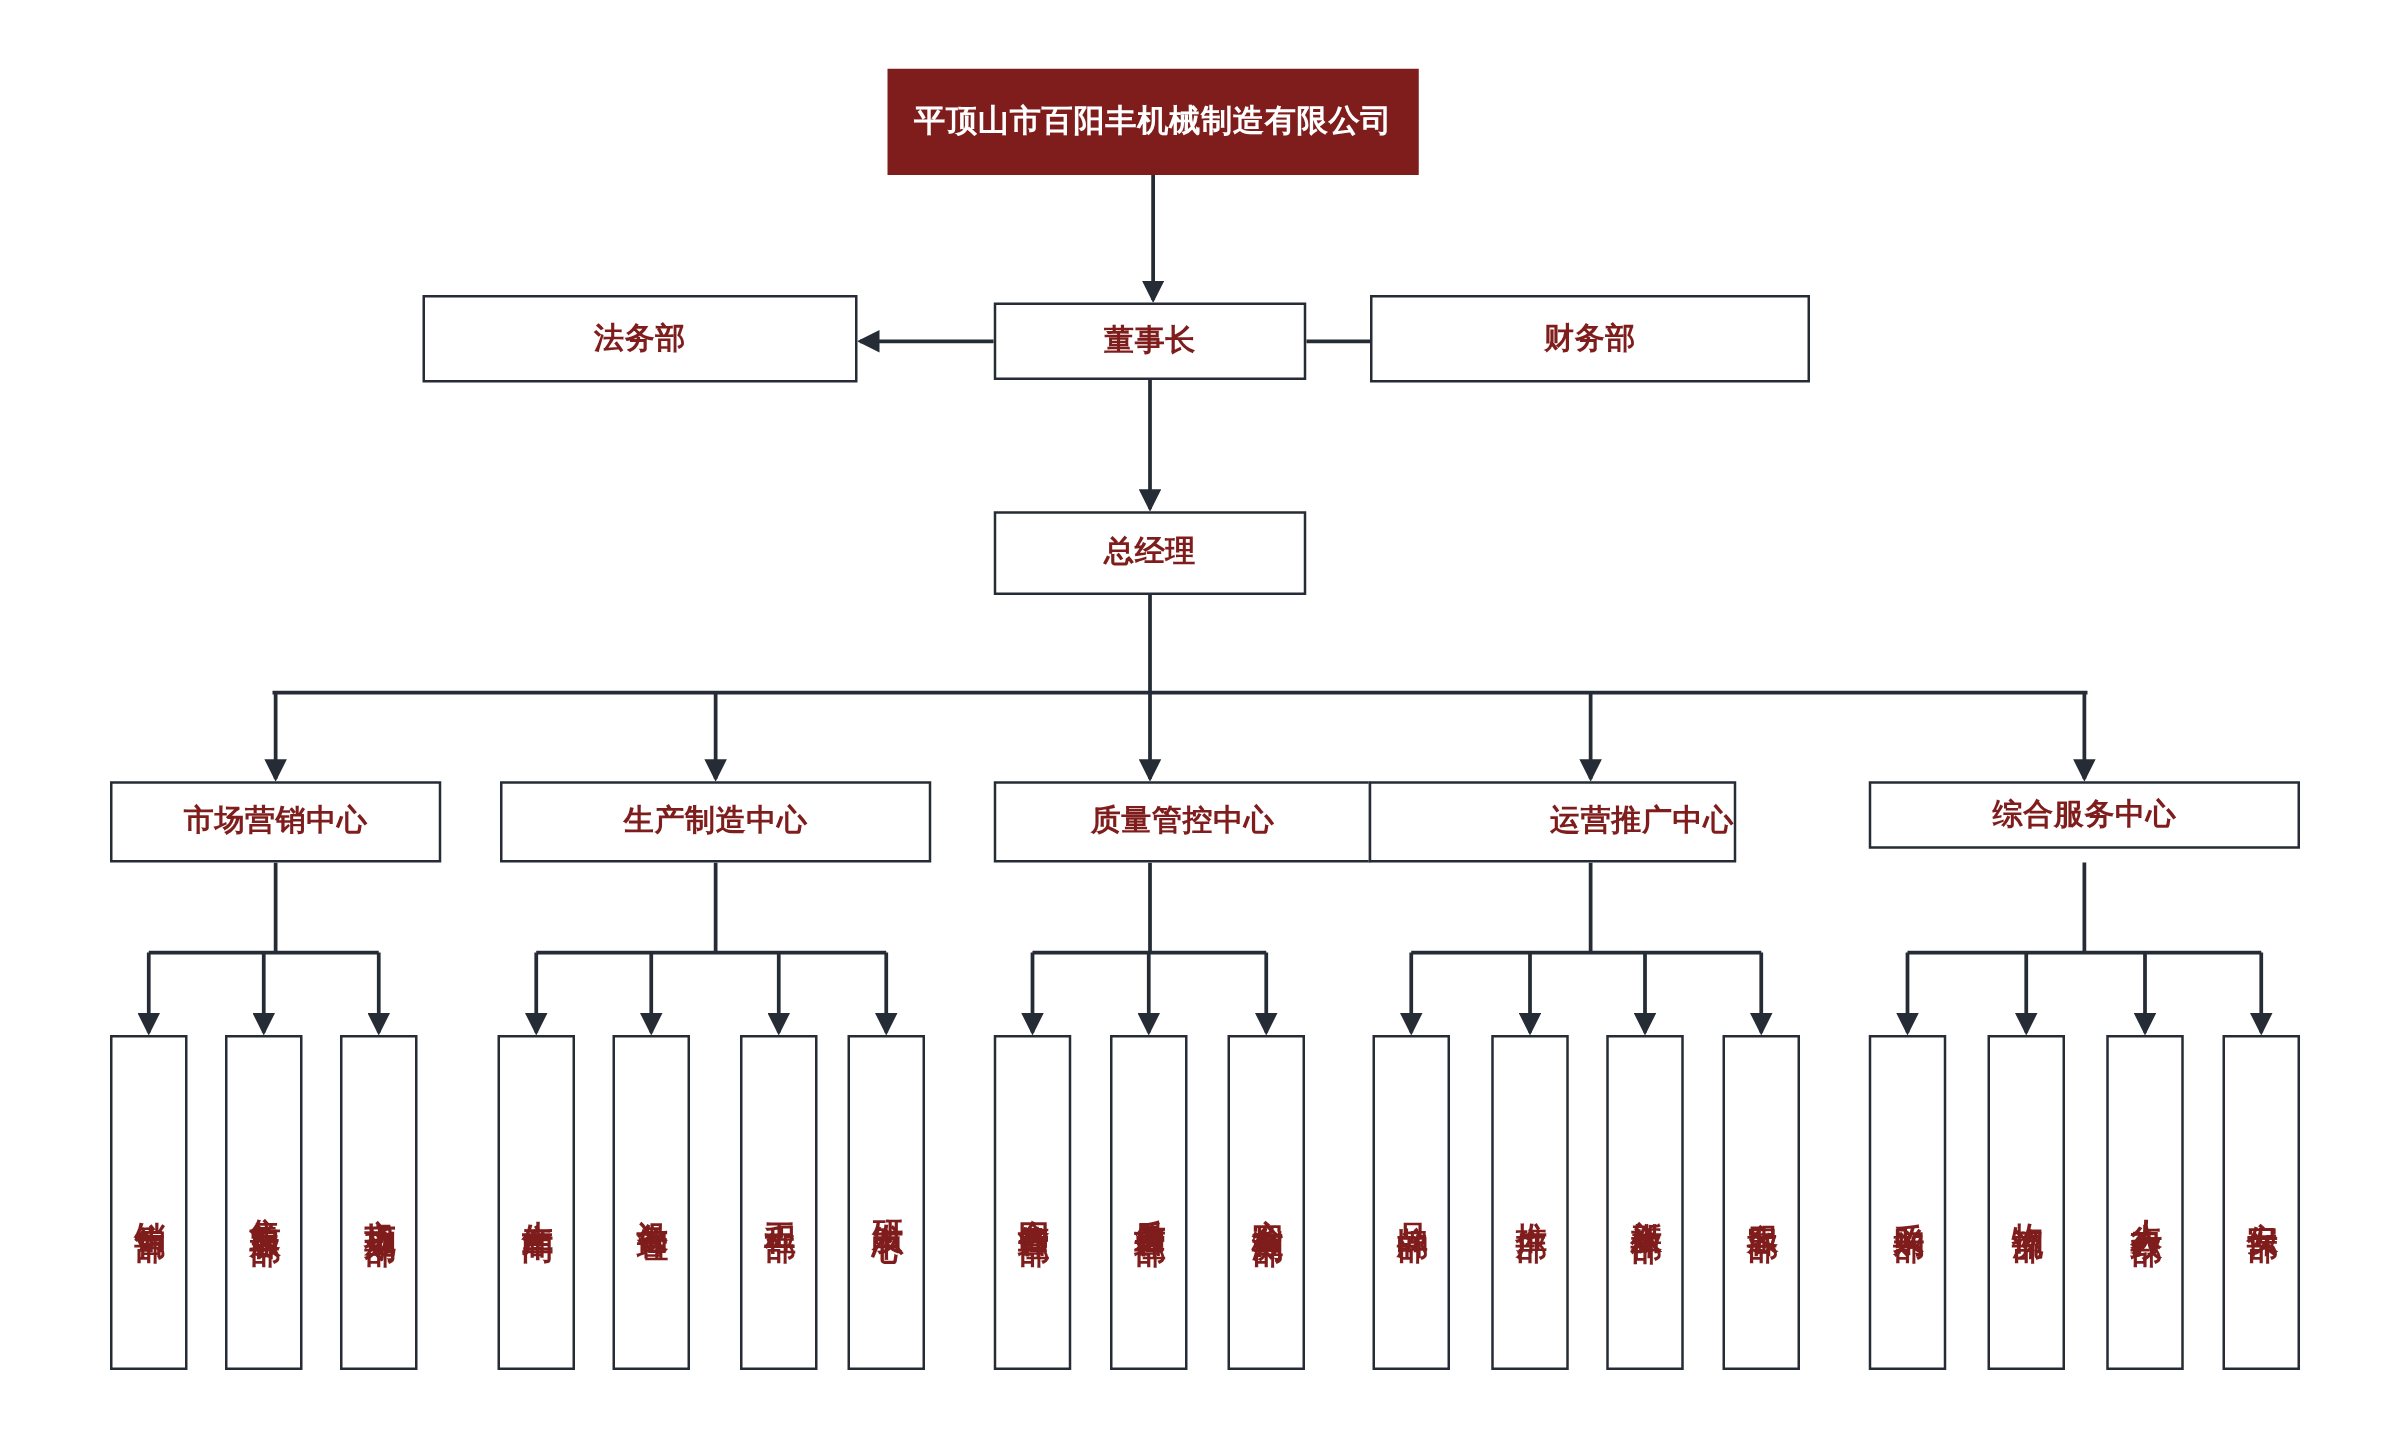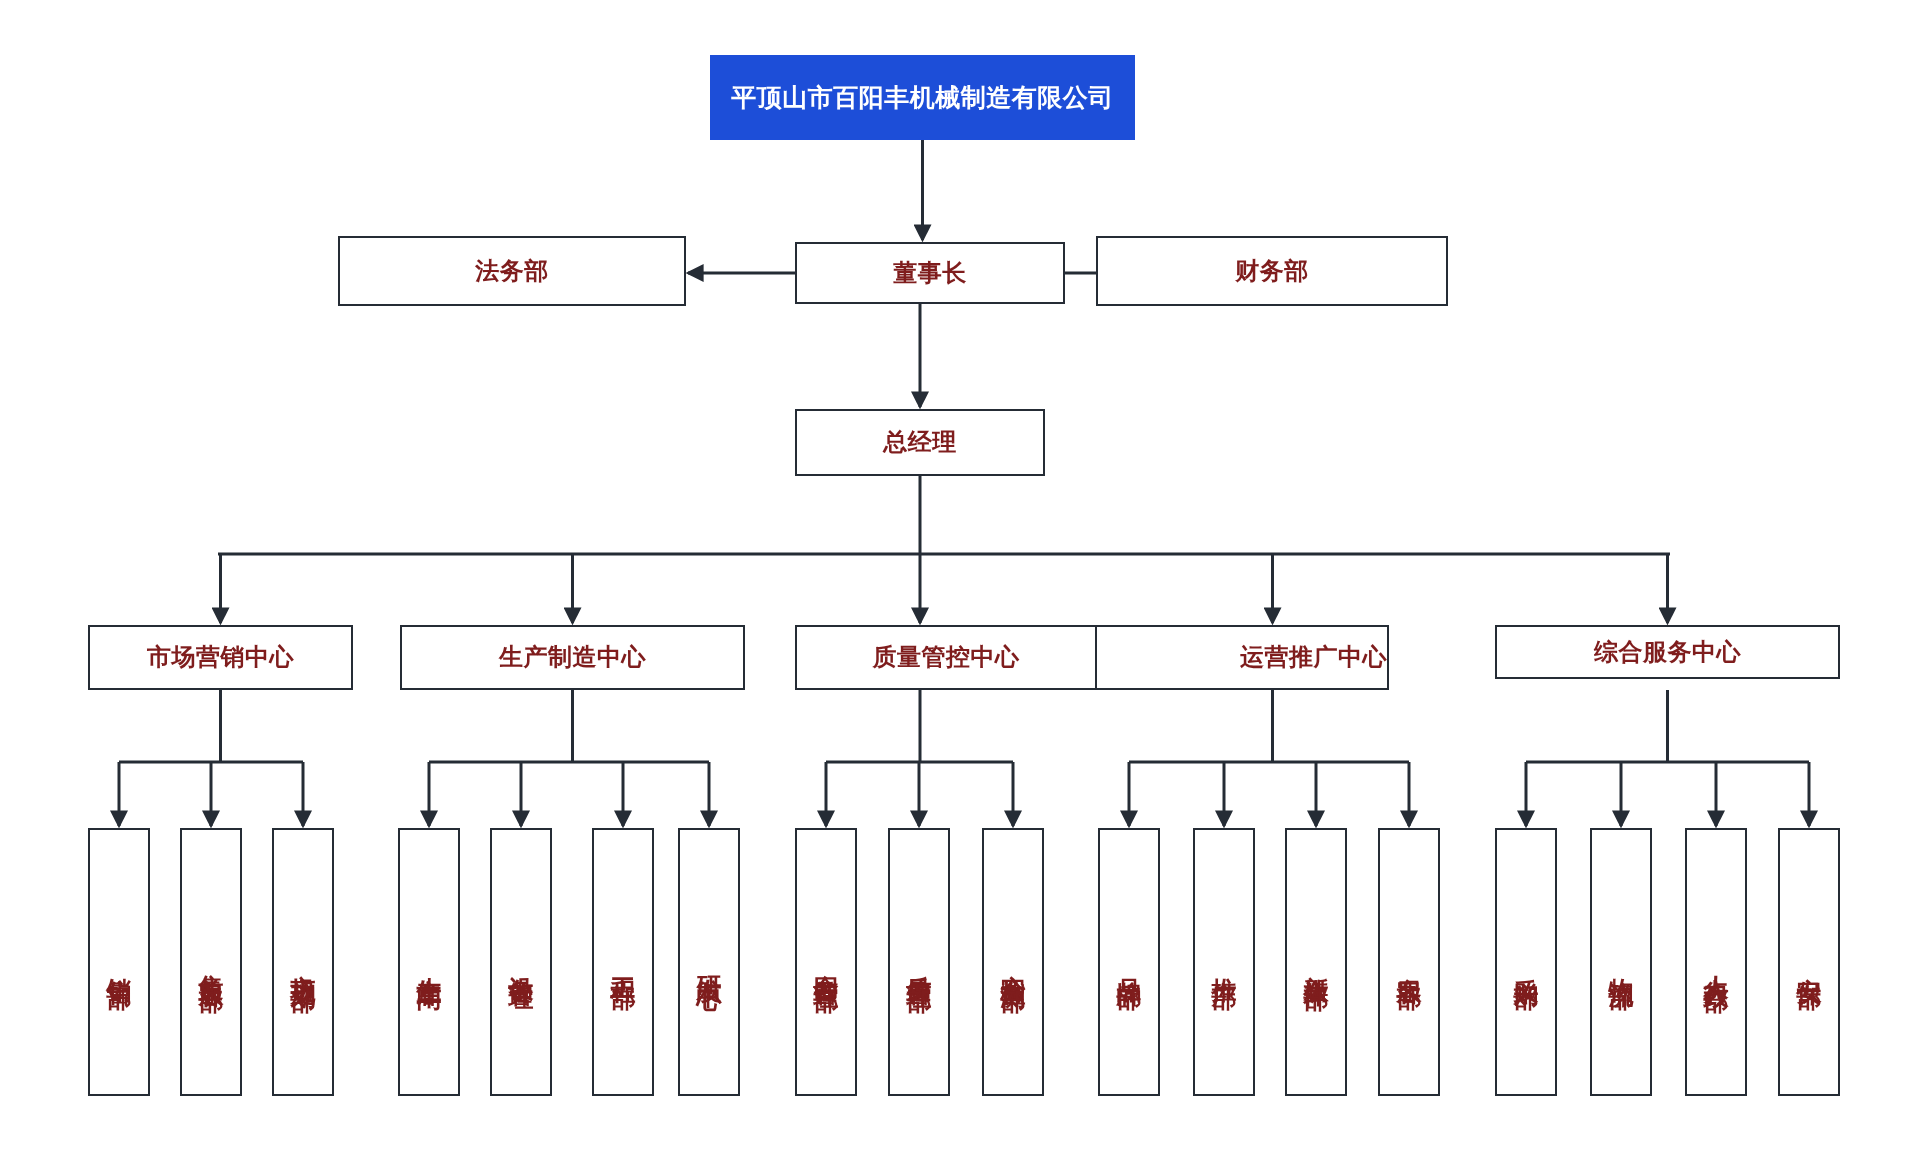--- a/index.html
+++ b/index.html
@@ -37,21 +37,21 @@
     border: 2.5px solid #252c35;
     text-align: center;
   }
   .node .label {
     font-weight: bold;
     color: #7f1d1d;
     letter-spacing: 0.5px;
     line-height: 1.18;
   }
   .node.root {
-    background: #1d4ed8;
+    background: #7f1d1d;
     border: none;
   }
   .node.root .label {
     color: #ffffff;
     font-size: 25px;
   }
   .node.level2 .label,
   .node.level3 .label {
     font-size: 24px;
   }
@@ -125,21 +125,21 @@
         <line x1="1621" y1="762" x2="1621" y2="826" marker-end="url(#arrow)"></line>
         <line x1="1716" y1="762" x2="1716" y2="826" marker-end="url(#arrow)"></line>
         <line x1="1809" y1="762" x2="1809" y2="826" marker-end="url(#arrow)"></line>
       </g>
   </svg>
 
   <div class="node root" id="node-root" style="left: 710px; top: 55px; width: 425px; height: 85px;">
     <span class="label">平顶山市百阳丰机械制造有限公司</span>
   </div>
 
-  <div class="node level2" id="node-chairman" style="left: 795px; top: 242px; width: 270px; height: 62px;">
+  <div class="node level2" id="node-chairman" style="left: 795px; top: 242px; width: 250px; height: 62px;">
     <span class="label">董事长</span>
   </div>
 
   <div class="node level2" id="node-legal" style="left: 338px; top: 236px; width: 348px; height: 70px;">
     <span class="label">法务部</span>
   </div>
 
   <div class="node level2" id="node-finance" style="left: 1096px; top: 236px; width: 352px; height: 70px;">
     <span class="label">财务部</span>
   </div>

